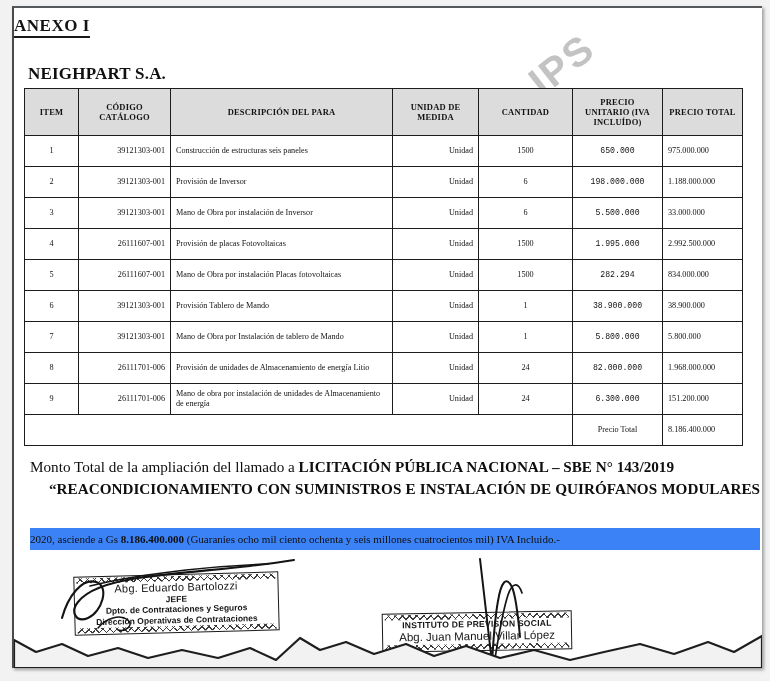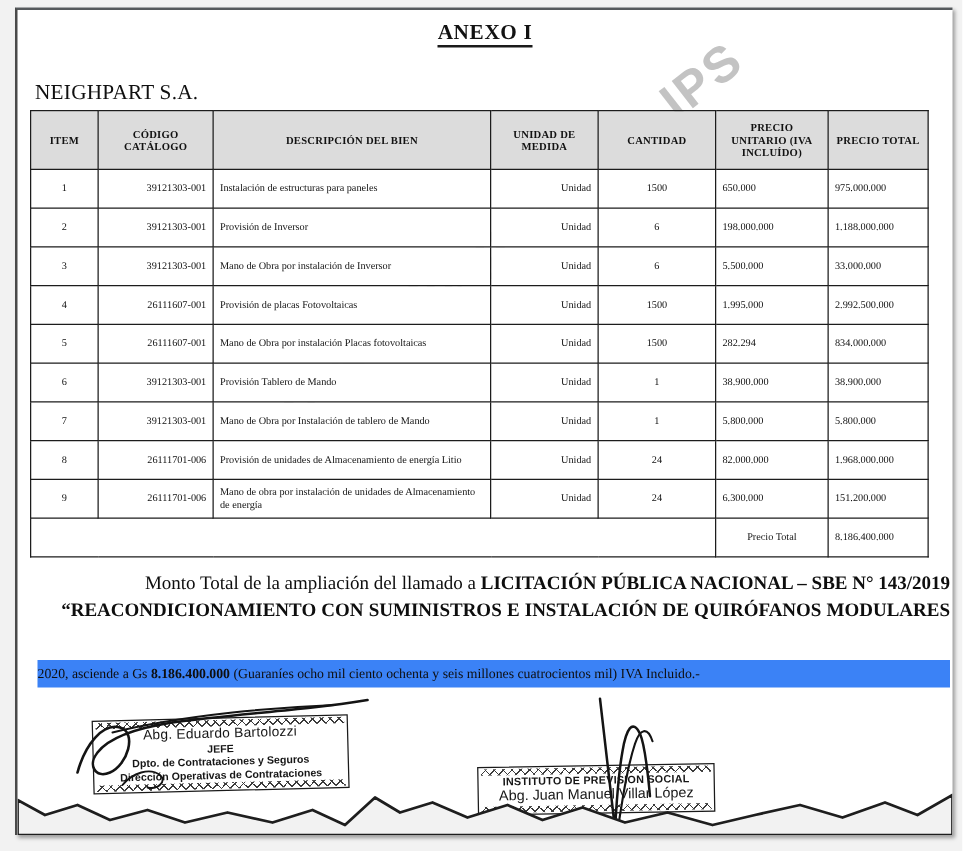--- a/index.html
+++ b/index.html
@@ -53,39 +53,39 @@
     z-index: 5;
     opacity: 0.85;
   }
 
   
   .doc-title {
     position: absolute;
     left: 0;
     right: 0;
     top: 8px;
-    text-align: center;
+    text-align: left;
     font-family: "Liberation Serif", serif;
     font-weight: bold;
     font-size: 17px;
     letter-spacing: 0.5px;
     color: #121212;
     z-index: 10;
   }
   .doc-title span {
     border-bottom: 2px solid #1a1a1a;
     padding-bottom: 1px;
   }
 
   .company-name {
     position: absolute;
     left: 14px;
     top: 56px;
     font-family: "Liberation Serif", serif;
-    font-weight: normal;
+    font-weight: bold;
     font-size: 17px;
     color: #101010;
     letter-spacing: 0.2px;
     z-index: 10;
   }
 
   
   .table-wrap {
     position: absolute;
     left: 10px;
@@ -121,21 +121,21 @@
     vertical-align: middle;
     height: 22px;
     line-height: 1.25;
     background: #ffffff;
   }
   td.c-item   { text-align: center; }
   td.c-code   { text-align: right; }
   td.c-desc   { text-align: left; }
   td.c-unit   { text-align: right; }
   td.c-qty    { text-align: center; margin-left: 20px; }
-  td.c-price  { text-align: left; }
+  td.c-price  { text-align: center; font-family: Liberation Mono, monospace; }
   td.c-total  { text-align: left; }
 
   tr.total-row td {
     height: 26px;
   }
   td.total-label {
     text-align: center;
     font-size: 8.2px;
   }
   td.total-blank { background: #ffffff; }
@@ -157,21 +157,21 @@
     width: 730px;
     z-index: 10;
     font-family: "Liberation Serif", serif;
     color: #0e0e0e;
     font-size: 15.2px;
     line-height: 22px;
   }
   .summary .line {
     white-space: nowrap;
   }
-  .summary .l1 { text-align: right; }
+  .summary .l1 { text-align: left; }
   .summary .l2,
   .summary .l3 { text-align: justify; text-align-last: justify; margin-left: 19px; }
   .summary b { font-weight: bold; }
   .summary .l4 {
     background: #3b82f6;
     font-size: 11px;
     white-space: nowrap;
     margin-top: 28px;
   }
 
@@ -294,39 +294,39 @@
               <col class="w-price">
               <col class="w-total">
           </colgroup>
           <thead>
             <tr>
               <th>ITEM</th>
               <th>
                 <div>CÓDIGO</div>
                 <div>CATÁLOGO</div>
               </th>
-              <th>DESCRIPCIÓN DEL BIEN</th>
+              <th>DESCRIPCIÓN DEL PARA</th>
               <th>
                 <div>UNIDAD DE</div>
                 <div>MEDIDA</div>
               </th>
               <th>CANTIDAD</th>
               <th>
                 <div>PRECIO</div>
                 <div>UNITARIO (IVA</div>
                 <div>INCLUÍDO)</div>
               </th>
               <th>PRECIO TOTAL</th>
             </tr>
           </thead>
           <tbody id="table-body">
               <tr>
                 <td class="c-item">1</td>
                 <td class="c-code">39121303-001</td>
-                <td class="c-desc">Instalación de estructuras para paneles</td>
+                <td class="c-desc">Construcción de estructuras seis paneles</td>
                 <td class="c-unit">Unidad</td>
                 <td class="c-qty">1500</td>
                 <td class="c-price">650.000</td>
                 <td class="c-total">975.000.000</td>
               </tr>
               <tr>
                 <td class="c-item">2</td>
                 <td class="c-code">39121303-001</td>
                 <td class="c-desc">Provisión de Inversor</td>
                 <td class="c-unit">Unidad</td>

